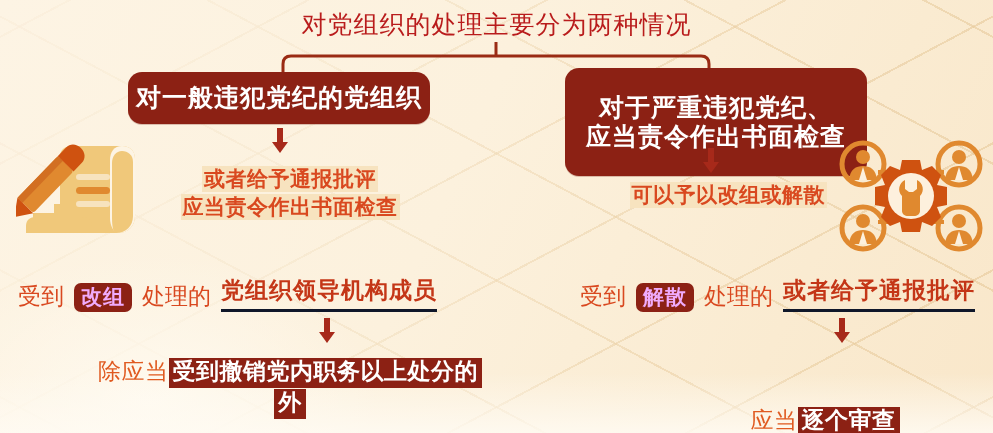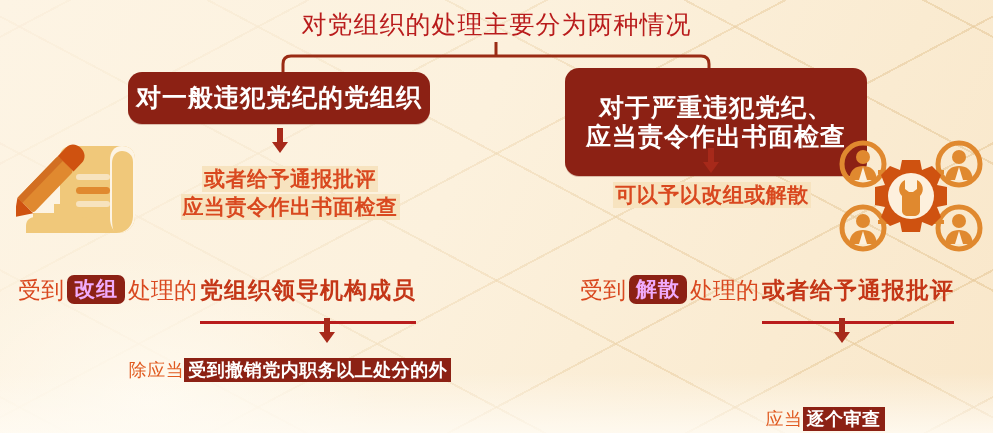--- a/index.html
+++ b/index.html
@@ -97,59 +97,59 @@
     letter-spacing: 0.5px;
     font-family: "Liberation Serif", "DejaVu Serif", serif;
   }
   .stmt span.hl {
     background: #f7e3bf;
     box-decoration-break: clone;
     -webkit-box-decoration-break: clone;
     padding: 1px 2px;
   }
   .stmt-left  { top: 166px; left: 140px; width: 300px; }
-  .stmt-right { top: 182px; left: 576px; width: 272px; }
+  .stmt-right { top: 182px; left: 555px; width: 272px; text-align: right; }
 
   
   .midrow {
     font-size: 23px;
     color: #d9481f;
     white-space: nowrap;
     font-family: "Liberation Serif", "DejaVu Serif", serif;
     display: flex;
-    align-items: flex-start;
-    gap: 3px;
+    align-items: flex-end;
+    gap: 10px;
   }
   .chip {
     background: #8c2114;
     color: #f0abfc;
     font-weight: bold;
     border-radius: 7px;
     padding: 2px 7px 3px 7px;
     font-size: 21px;
     line-height: 1.15;
     letter-spacing: 1px;
   }
   .strong-underline {
     font-weight: bold;
     color: #c43617;
-    border-bottom: 3px solid #b91c1c;
-    padding-bottom: 15px;
+    border-bottom: 3px solid #0f172a;
+    padding-bottom: 3px;
     letter-spacing: 1px;
   }
   .mid-left  { top: 275px; left: 18px; }
   .mid-right { top: 275px; left: 580px; }
 
   
   .concl {
     text-align: center;
-    font-size: 18px;
+    font-size: 23px;
     line-height: 1.35;
     color: #d9481f;
-    font-family: Liberation Sans, sans-serif;
+    font-family: Liberation Mono, monospace;
     letter-spacing: 0.5px;
   }
   .concl .lead { font-weight: normal; color: #e05a20; }
   .concl .dark {
     background: #8c2114;
     color: #ffffff;
     font-weight: bold;
     padding: 2px 4px;
     box-decoration-break: clone;
     -webkit-box-decoration-break: clone;

